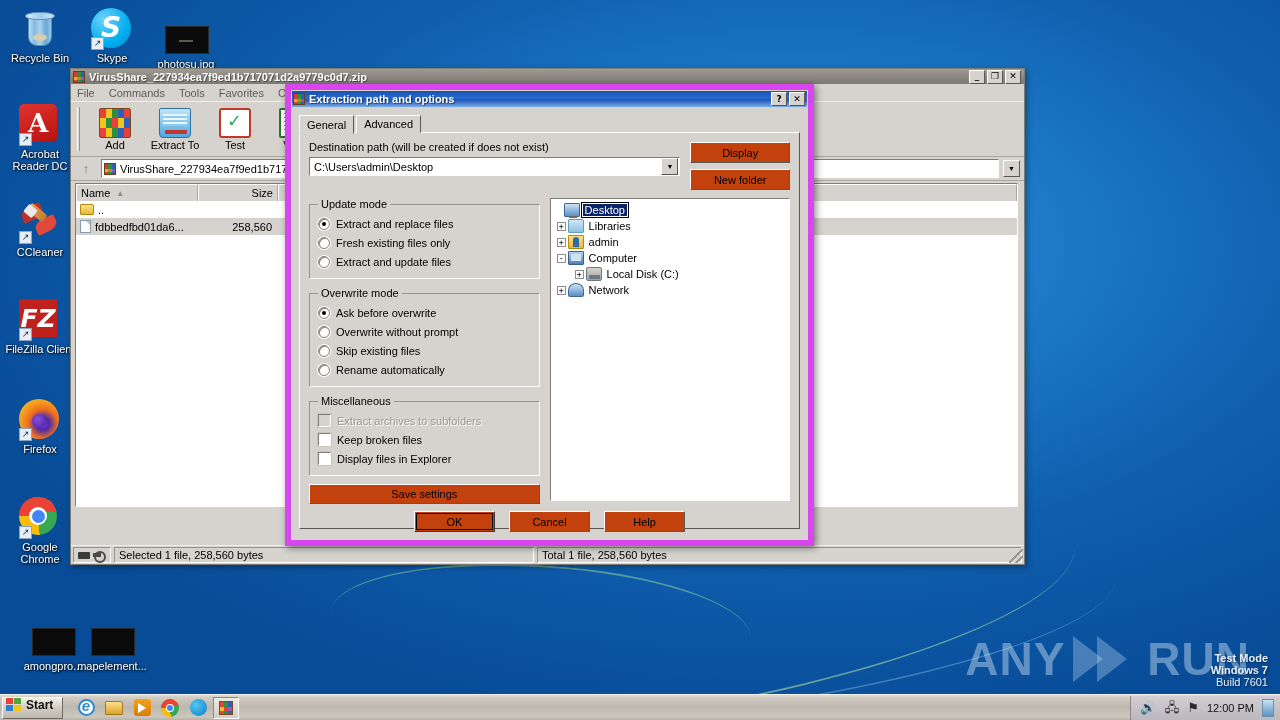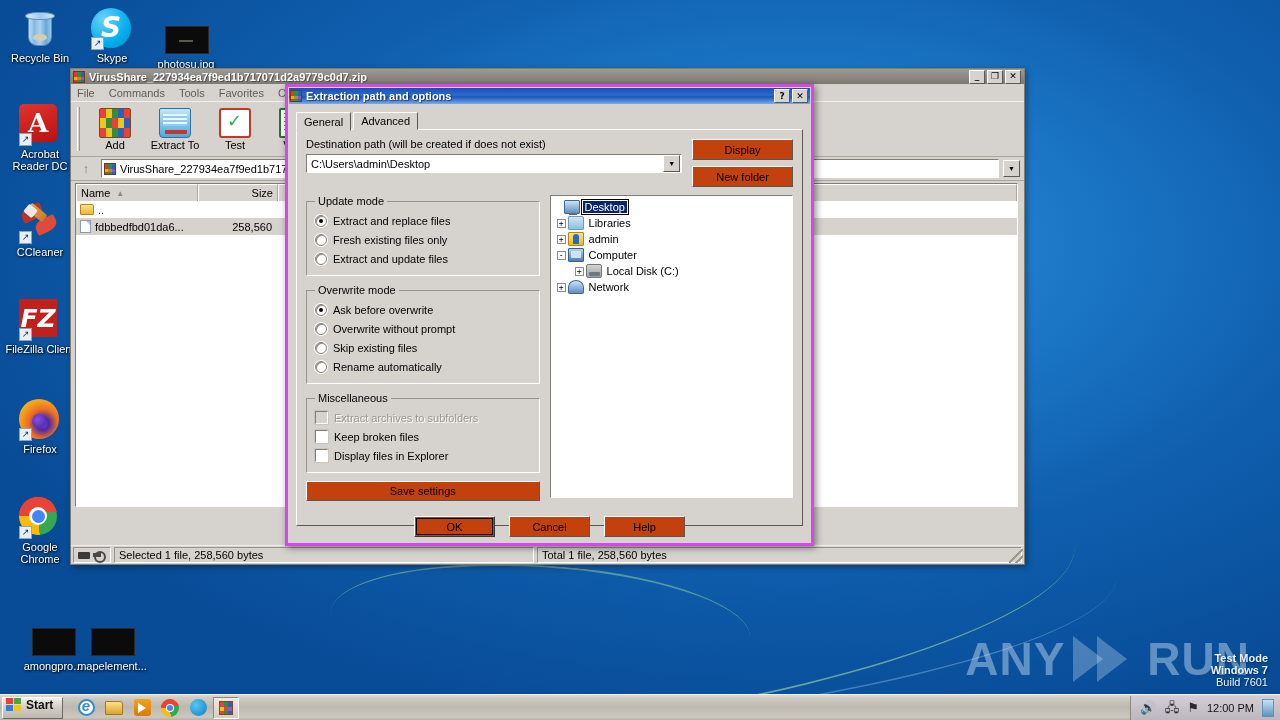--- a/index.html
+++ b/index.html
@@ -230,21 +230,21 @@
   .resize-grip{
     position:absolute;right:1px;bottom:1px;width:14px;height:14px;
     background:
       linear-gradient(135deg,transparent 45%,#9b9890 45% 55%,transparent 55%),
       linear-gradient(135deg,transparent 70%,#9b9890 70% 80%,transparent 80%);
   }
 
   
   #dlg{
     position:absolute;left:285px;top:84px;width:529px;height:462px;
-    background:#d6d3ce;border:3px solid #d946ef;
+    background:#d6d3ce;border:6px solid #d946ef;
     box-shadow:2px 2px 7px rgba(0,0,0,.45);
   }
   .dlg-title{
     height:16px;margin:1px;
     background:linear-gradient(180deg,#1a50b0 0%, #2a6bd0 45%, #1b55b8 55%, #7aaae8 100%);
     display:flex;align-items:center;padding:0 1px;color:#fff;font-size:11px;font-weight:bold;
   }
   .dlg-title .t-txt{flex:1;margin-left:4px;text-shadow:1px 1px 1px rgba(0,0,0,.5);}
   .dlg-body{padding:6px 8px 0 8px;}
   .tabs{display:flex;height:19px;align-items:flex-end;margin-bottom:0;position:relative;z-index:2;}
@@ -326,21 +326,21 @@
   .ti-disk{background:linear-gradient(180deg,#d8d4cc,#9aa3ab);border:1px solid #6d7880;border-radius:2px;}
   .ti-disk::after{content:'';position:absolute;left:2px;top:7px;width:11px;height:4px;background:#6d7880;border-radius:1px;}
   .ti-net{background:linear-gradient(180deg,#cfe3f5,#5b8fc4);border:1px solid #3b6a96;border-radius:50% 50% 2px 2px;}
   .tlabel{padding:0 2px;}
   .tlabel.sel{background:#0a246a;color:#fff;outline:1px dotted #000;outline-offset:1px;
     box-shadow:0 0 0 1px #fff, 0 0 0 2px #000;}
 
   .dlg-foot{
     display:flex;justify-content:center;gap:14px;padding-top:7px;
   }
-  .dlg-foot .btn{width:81px;height:21px;margin-top:8px;}
+  .dlg-foot .btn{width:81px;height:21px;}
 
   
   #anyrun{
     position:absolute;right:30px;bottom:36px;display:flex;align-items:center;gap:4px;
     pointer-events:none;
   }
   #anyrun .word{
     font-size:46px;font-weight:bold;letter-spacing:1px;color:rgba(220,235,250,.42);
     font-family:"Liberation Sans", sans-serif;line-height:1;
   }

